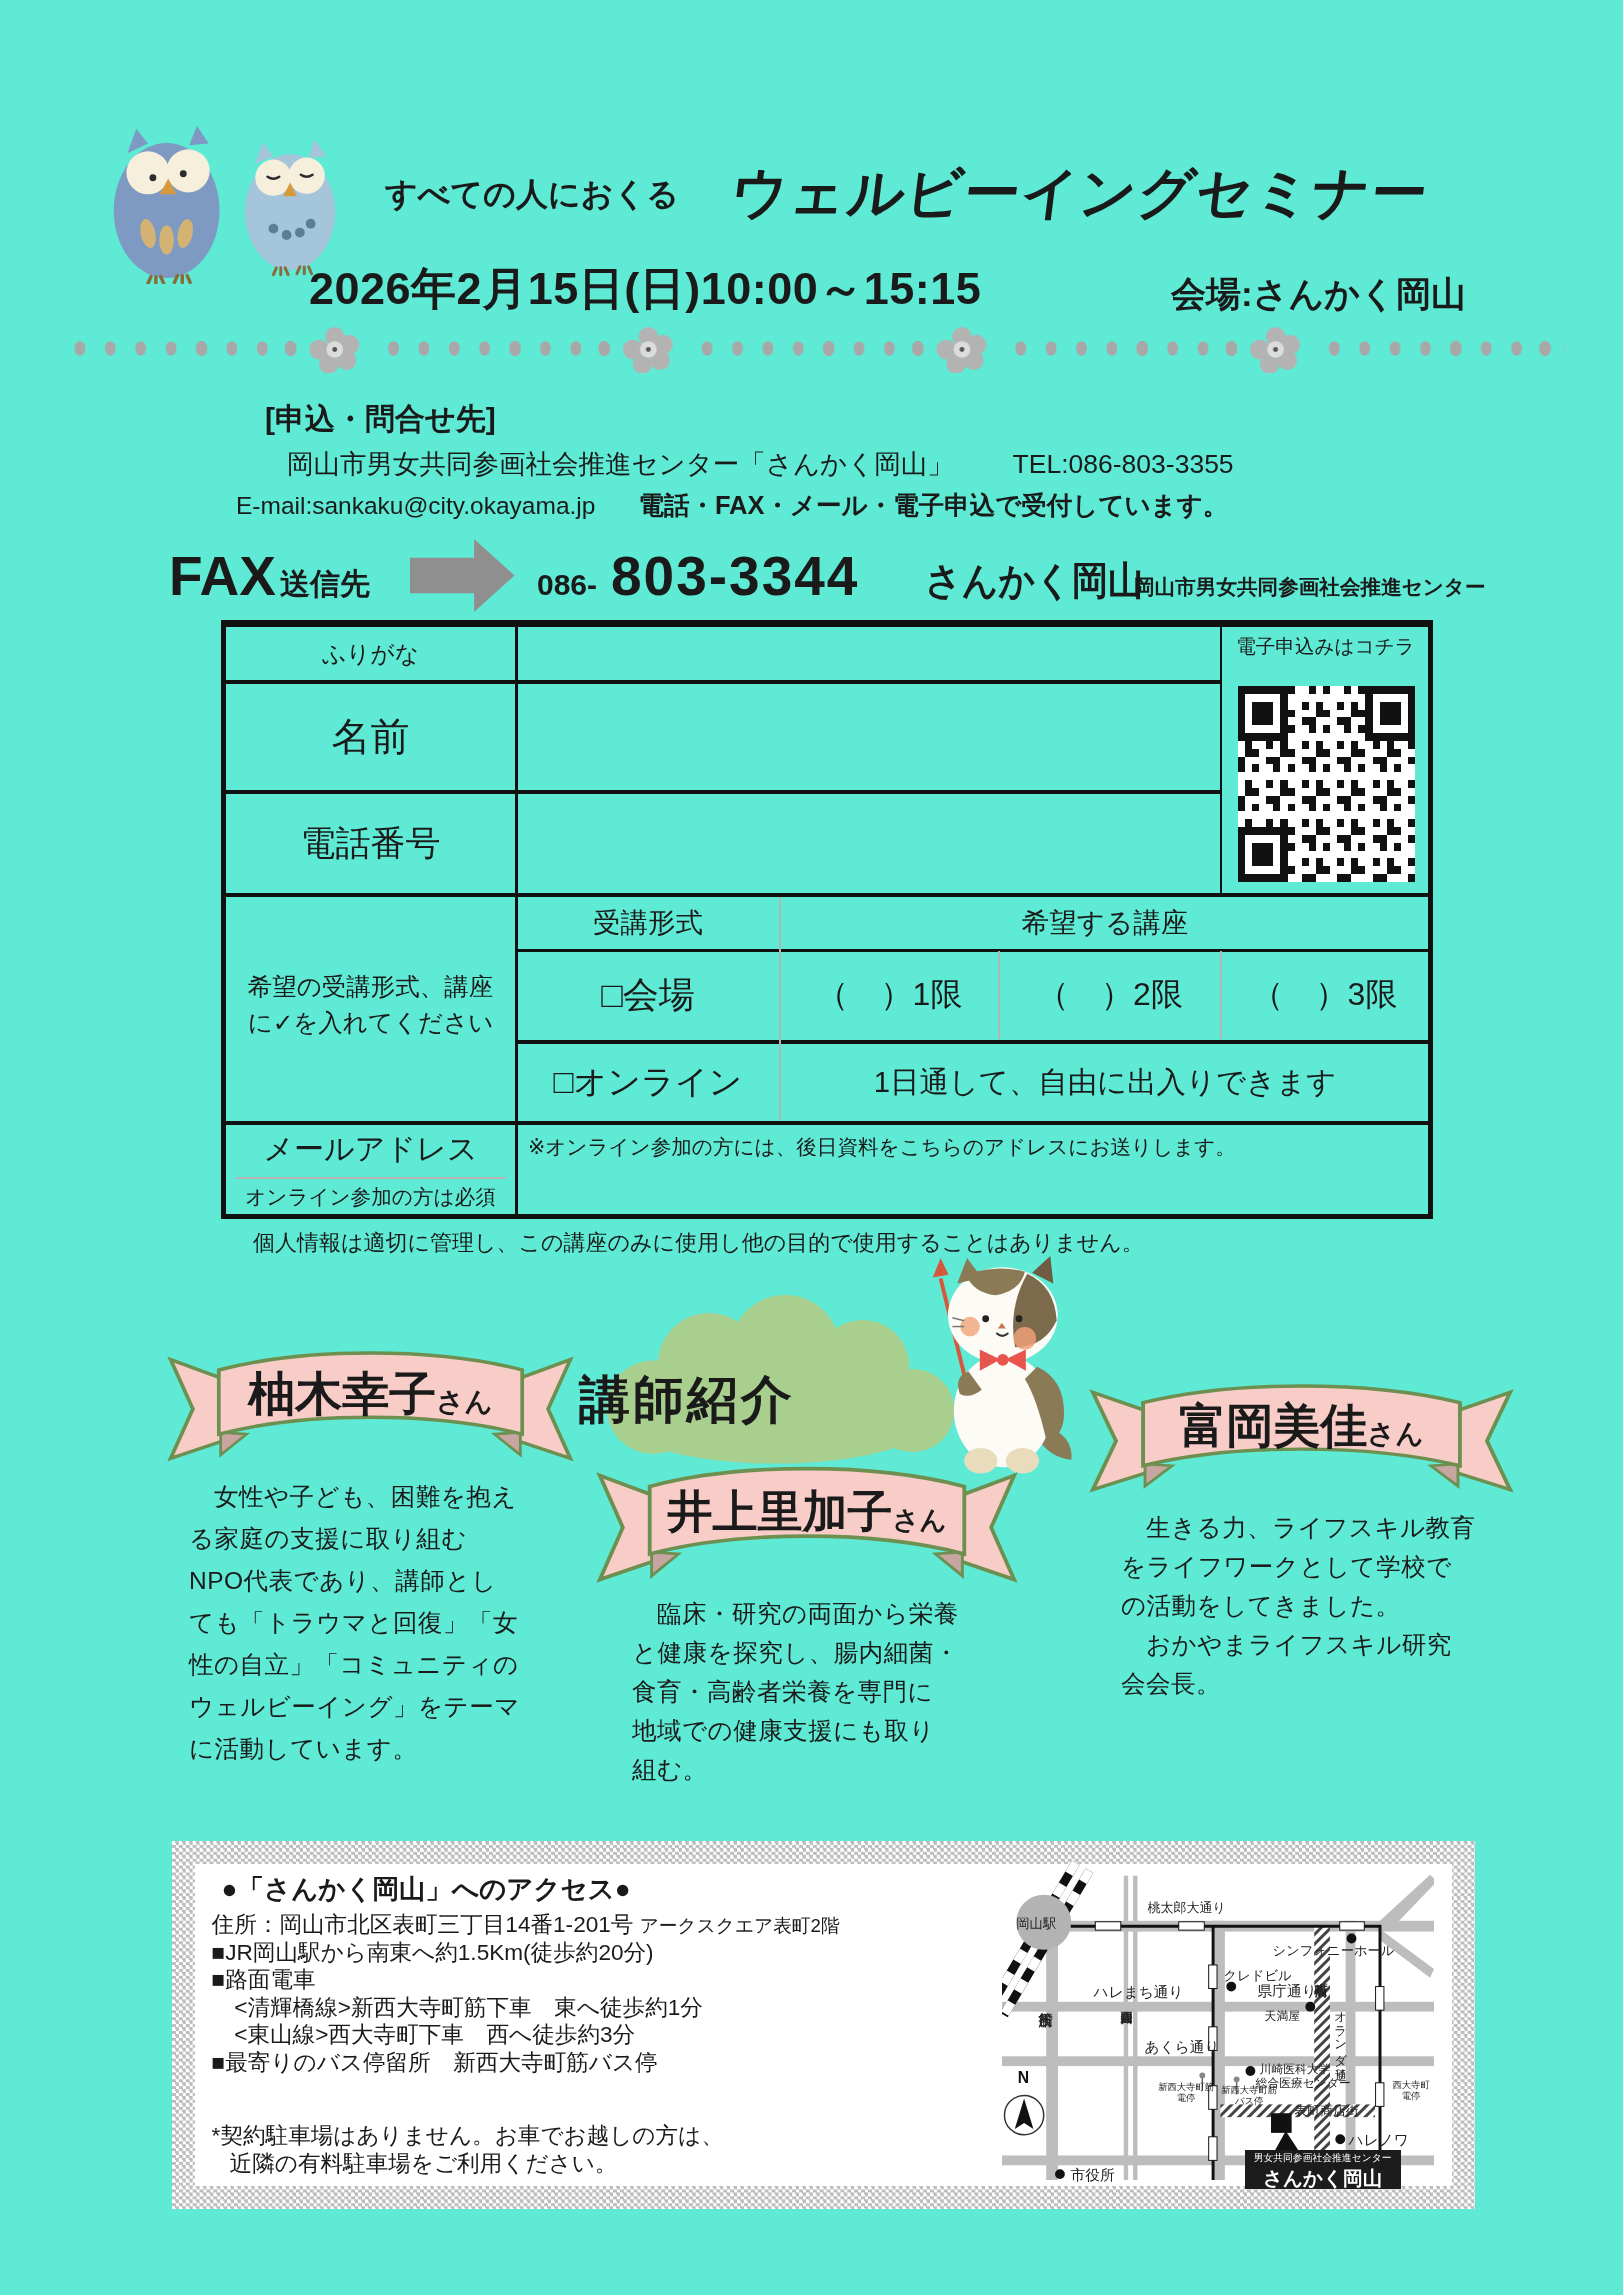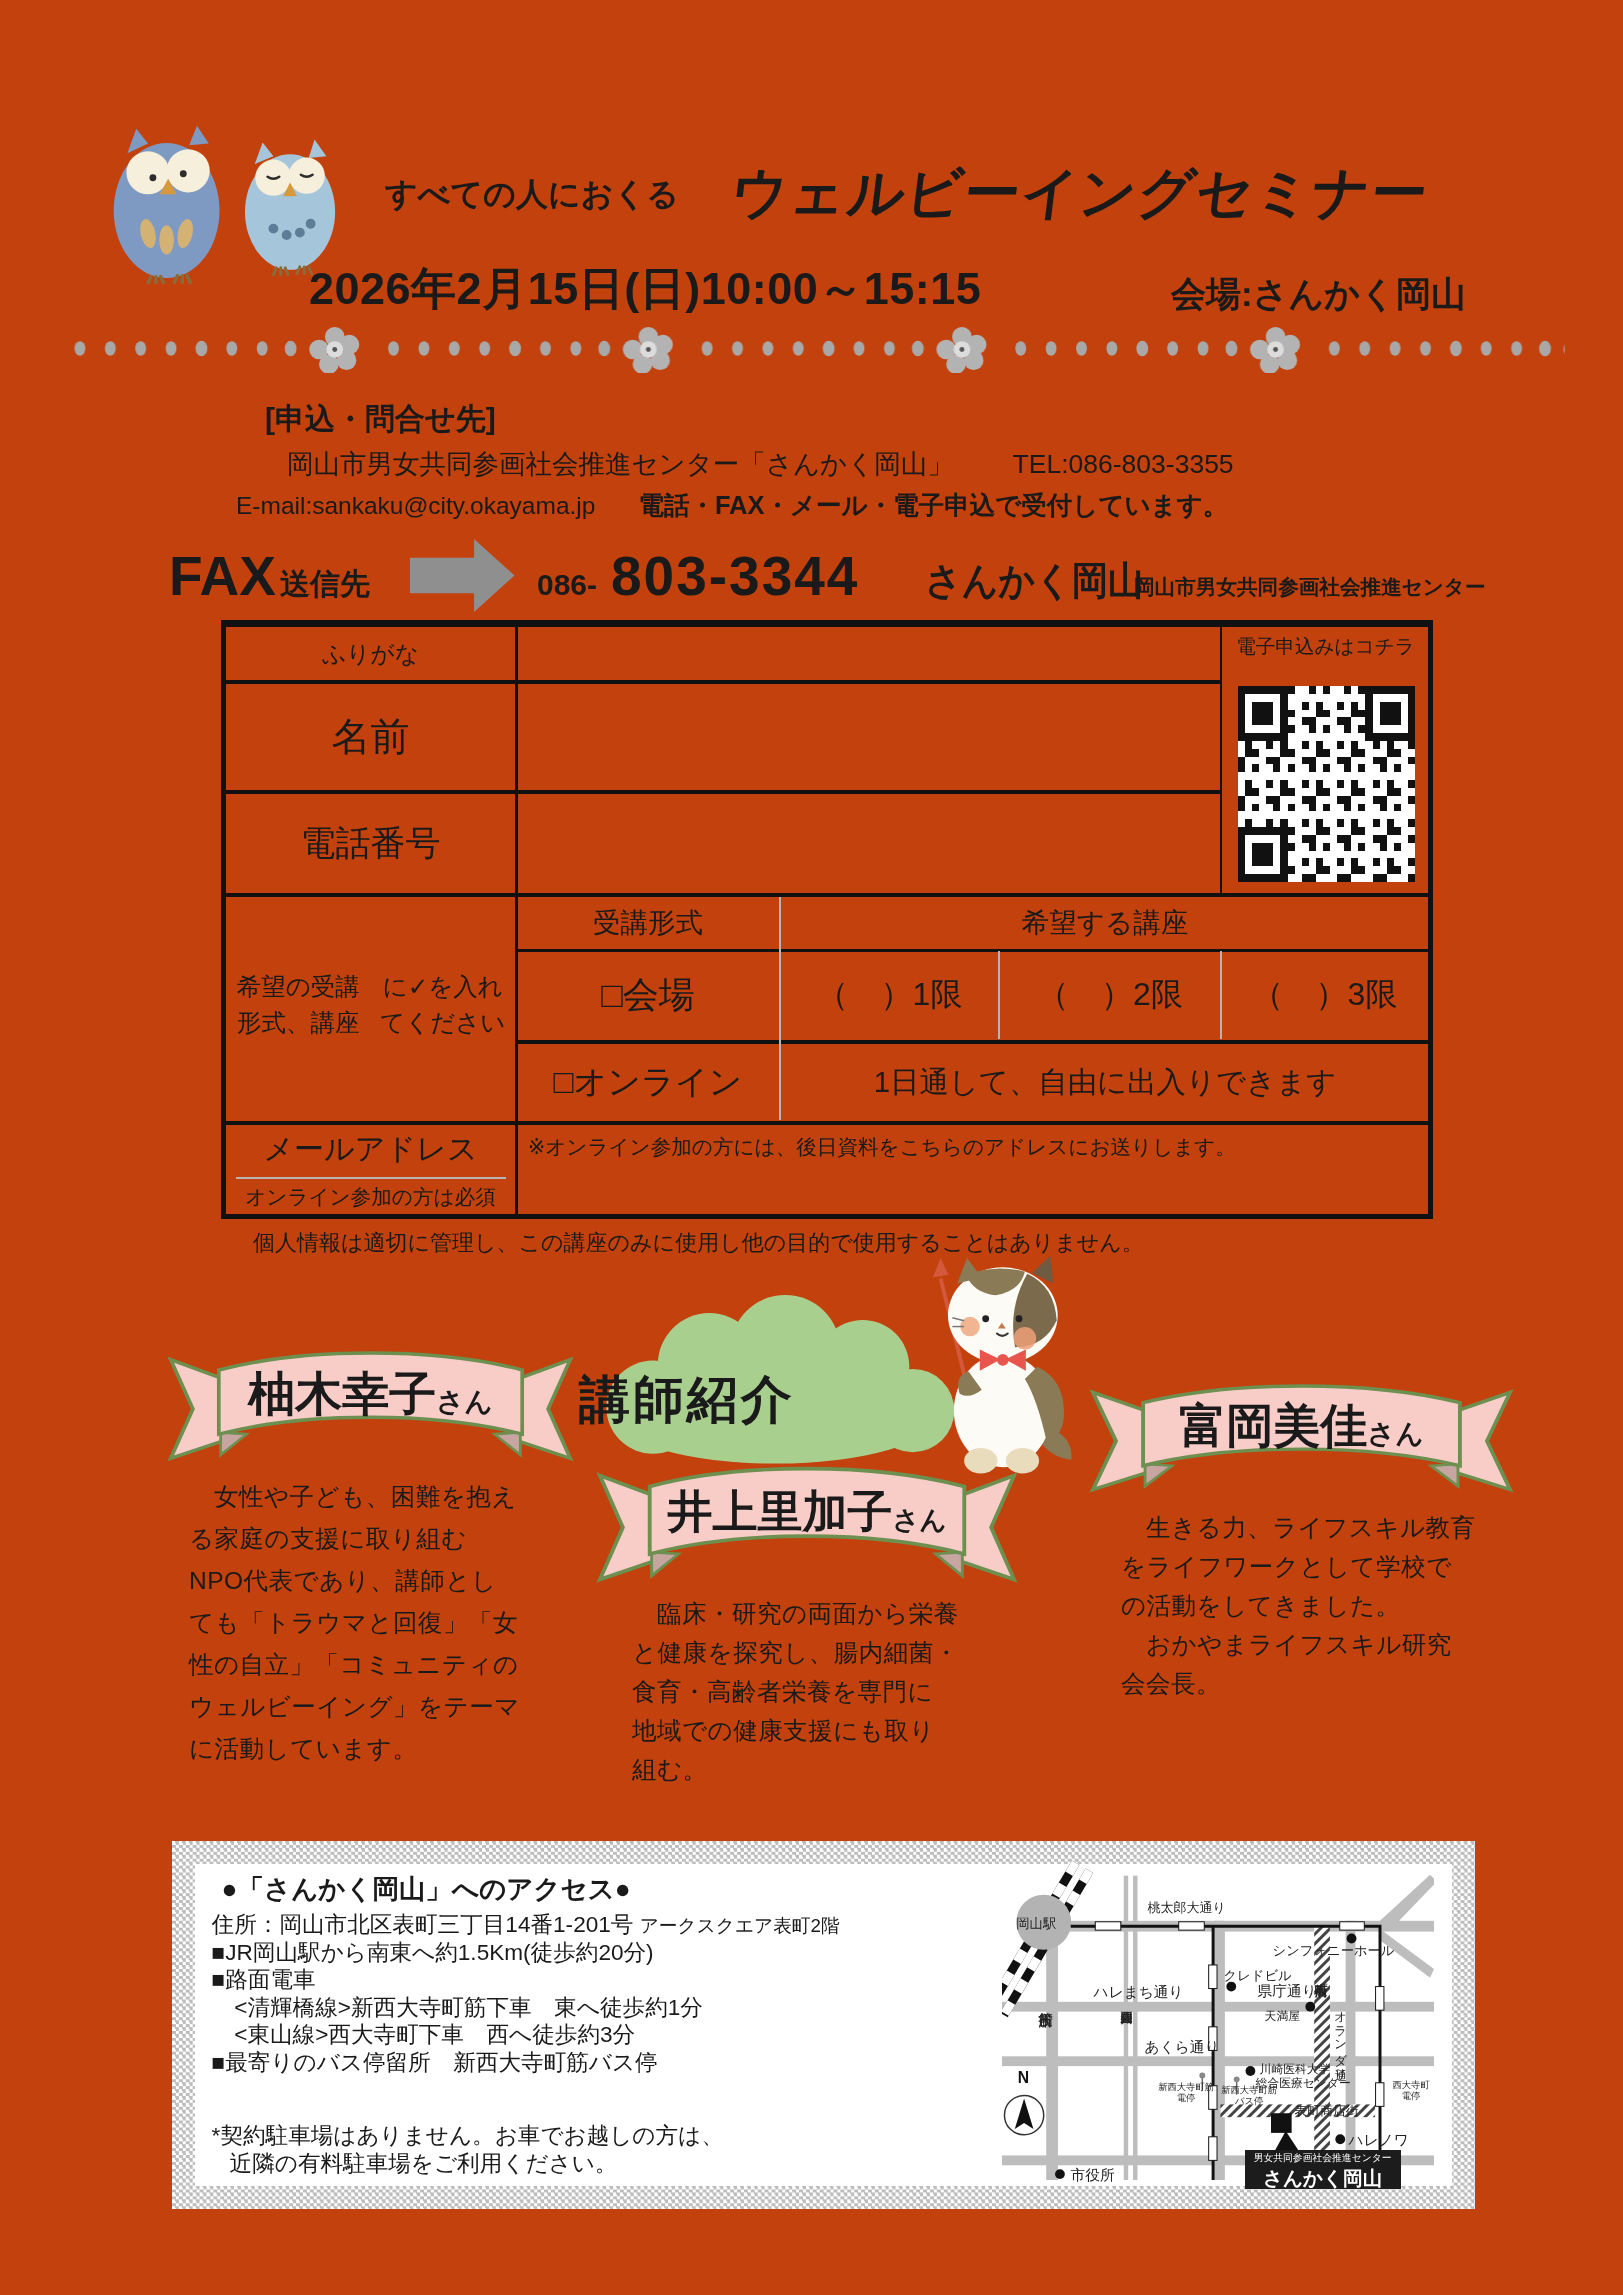--- a/index.html
+++ b/index.html
@@ -1,16 +1,16 @@
 <!DOCTYPE html>
 <html style="font-size:7.9px"><head>
 <meta charset="utf-8">
 <style>
   html,body{margin:0;padding:0;background:#fff;}
-  .page{position:relative;width:1623px;height:2295px;background:#c2410c;overflow:hidden;
+  .page{position:relative;width:1623px;height:2295px;background:#5eead4;overflow:hidden;
         font-family:"Liberation Sans","DejaVu Sans",sans-serif;color:#1a1a1a;}
   .abs{position:absolute;}
   .b{font-weight:bold;}
   .h900{font-weight:900;}
   .center{display:flex;align-items:center;justify-content:center;text-align:center;}
   
   .tline{position:absolute;background:#111;}
   .gline{position:absolute;background:#b5b5b5;}
   
   .ribbon{position:absolute;}
@@ -410,21 +410,21 @@
             <rect x="9" y="24" width="1" height="1"></rect>
             <rect x="10" y="24" width="1" height="1"></rect>
             <rect x="14" y="24" width="1" height="1"></rect>
             <rect x="15" y="24" width="1" height="1"></rect>
             <rect x="19" y="24" width="1" height="1"></rect>
             <rect x="20" y="24" width="1" height="1"></rect>
             <rect x="24" y="24" width="1" height="1"></rect>
           </g>
         </svg></div>
 
-    <div class="abs center" style="left:0;top:270px;width:289px;height:216px;font-size:24.5px;line-height:36px;">
+    <div class="abs center" style="left:0;top:270px;width:289px;height:216px;font-size:24.5px;line-height:36px;flex-direction:column;">
       <div>希望の受講形式、講座</div>
       <div>に✓を入れてください</div>
     </div>
 
     <div class="abs center" style="left:291px;top:270px;width:262px;height:52px;font-size:27.5px;">受講形式</div>
     <div class="abs center" style="left:555px;top:270px;width:648px;height:52px;font-size:27.5px;">希望する講座</div>
 
     <div class="abs center" style="left:291px;top:324px;width:262px;height:88px;font-size:36px;">□会場</div>
     <div class="abs center" style="left:555px;top:324px;width:217px;height:88px;font-size:32px;">（　）1限</div>
     <div class="abs center" style="left:774px;top:324px;width:220px;height:88px;font-size:32px;">（　）2限</div>

